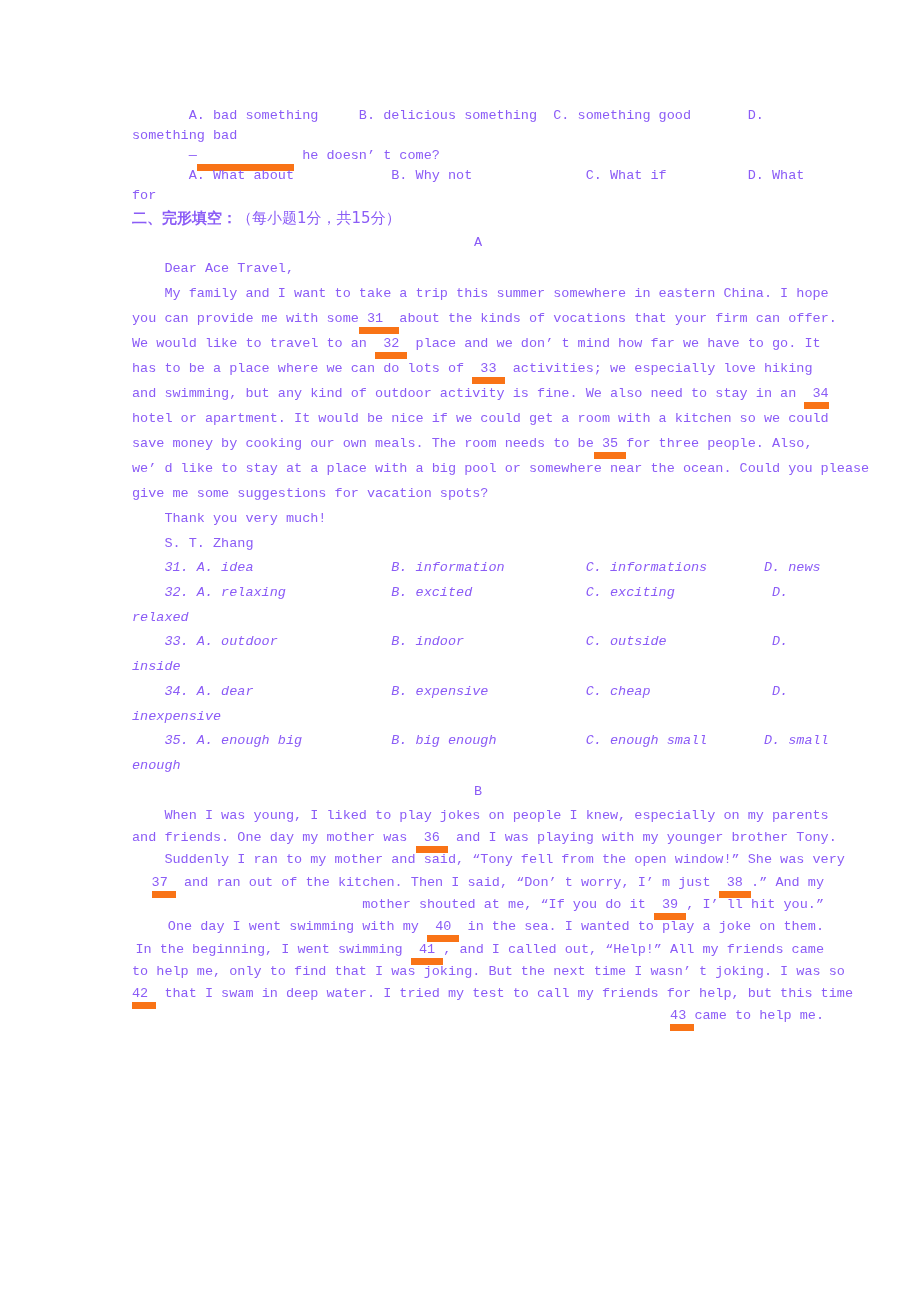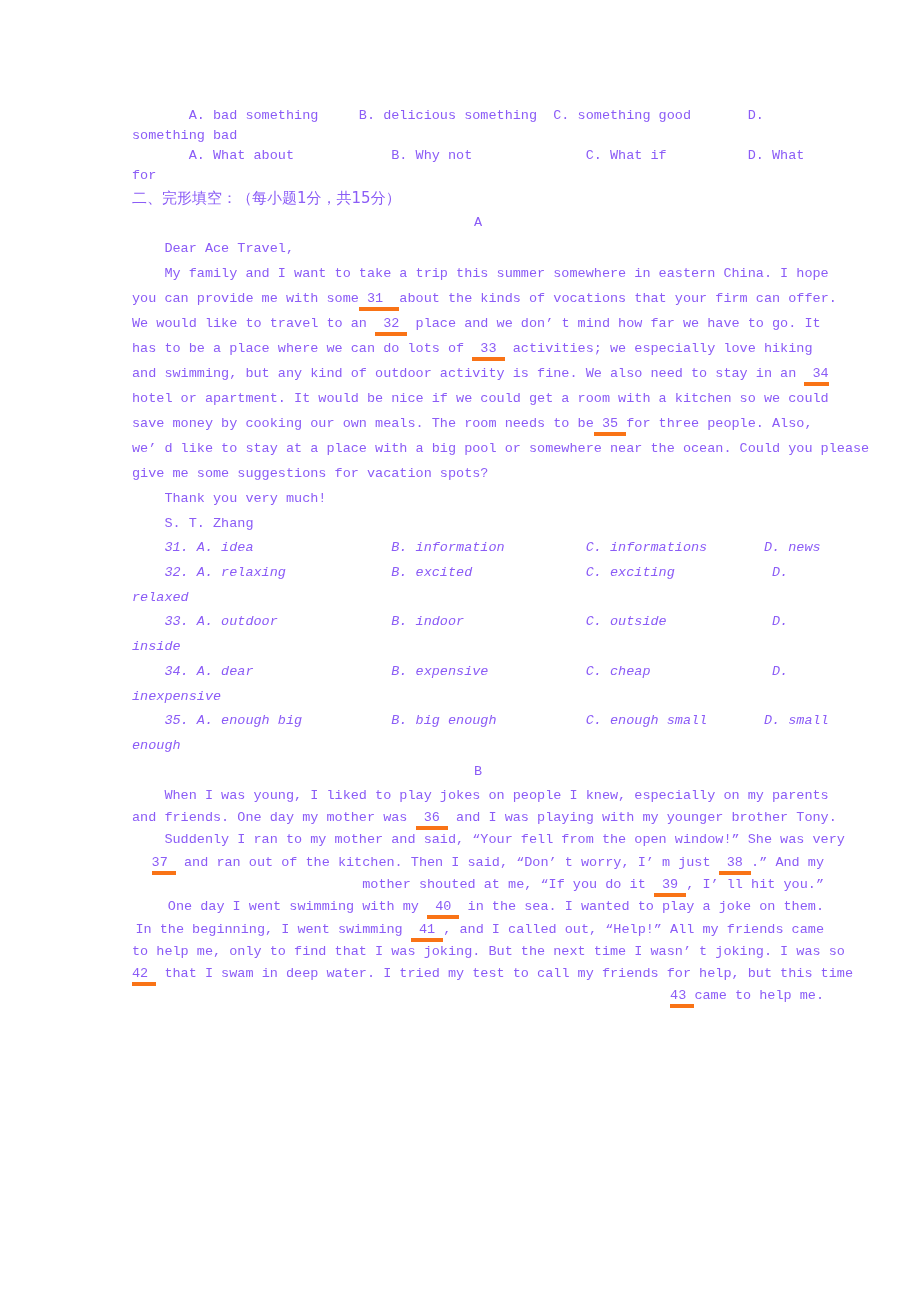--- a/index.html
+++ b/index.html
@@ -20,45 +20,46 @@
     width: 692px;
   }
   .ln { white-space: pre; }
   .top .ln { line-height: 20px; }
   .hdr {
     line-height: 24px;
     white-space: pre;
     font-family: "DejaVu Sans", "Liberation Sans", sans-serif;
     font-size: 15px;
   }
-  .hdr .b { font-weight: normal; text-align: right; }
+  .hdr .b { font-weight: bold; text-align: right; }
   .marker {
     line-height: 26px;
     text-align: center;
     white-space: pre;
     width: 692px;
   }
   .letter .ln { line-height: 25px; }
   .salutation { font-weight: normal; }
   .opts .ln { line-height: 24.75px; font-style: italic; }
   .pb .ln { line-height: 22.3px; text-align: right; }
   .blank {
-    border-bottom: 4px solid #f97316;
+    border-bottom: 7px solid #f97316;
     padding-bottom: 1px;
   }
 </style>
 </head>
 <body>
 
 <div class="page">
   <div class="content">
 
     <div class="top">
       <div class="ln">       A. bad something     B. delicious something  C. something good       D.</div>
       <div class="ln">something bad</div>
+      <div class="ln">       —<span class="blank">            </span> he doesn’ t come?</div>
       <div class="ln">       A. What about            B. Why not              C. What if          D. What</div>
       <div class="ln">for</div>
     </div>
 
     <div class="hdr"><span class="b">二、完形填空：</span><span>（每小题1分，共15分）</span></div>
 
     <div class="marker">A</div>
 
     <div class="letter">
       <div class="ln salutation">    Dear Ace Travel,</div>
@@ -85,21 +86,21 @@
       <div class="ln">inexpensive</div>
       <div class="ln">    35. A. enough big           B. big enough           C. enough small       D. small</div>
       <div class="ln">enough</div>
     </div>
 
     <div class="marker">B</div>
 
     <div class="pb">
       <div class="ln">    When I was young, I liked to play jokes on people I knew, especially on my parents</div>
       <div class="ln">and friends. One day my mother was <span class="blank"> 36 </span> and I was playing with my younger brother Tony.</div>
-      <div class="ln">    Suddenly I ran to my mother and said, “Your fell from the open window!” She was very</div>
+      <div class="ln">    Suddenly I ran to my mother and said, “Tony fell from the open window!” She was very</div>
       <div class="ln"><span class="blank">37 </span> and ran out of the kitchen. Then I said, “Don’ t worry, I’ m just <span class="blank"> 38 </span>.” And my</div>
       <div class="ln">mother shouted at me, “If you do it <span class="blank"> 39 </span>, I’ ll hit you.”</div>
       <div class="ln">    One day I went swimming with my <span class="blank"> 40 </span> in the sea. I wanted to play a joke on them.</div>
       <div class="ln">In the beginning, I went swimming <span class="blank"> 41 </span>, and I called out, “Help!” All my friends came</div>
       <div class="ln">to help me, only to find that I was joking. But the next time I wasn’ t joking. I was so</div>
       <div class="ln"><span class="blank">42 </span> that I swam in deep water. I tried my test to call my friends for help, but this time</div>
       <div class="ln"><span class="blank">43 </span>came to help me.</div>
     </div>
 
   </div>

